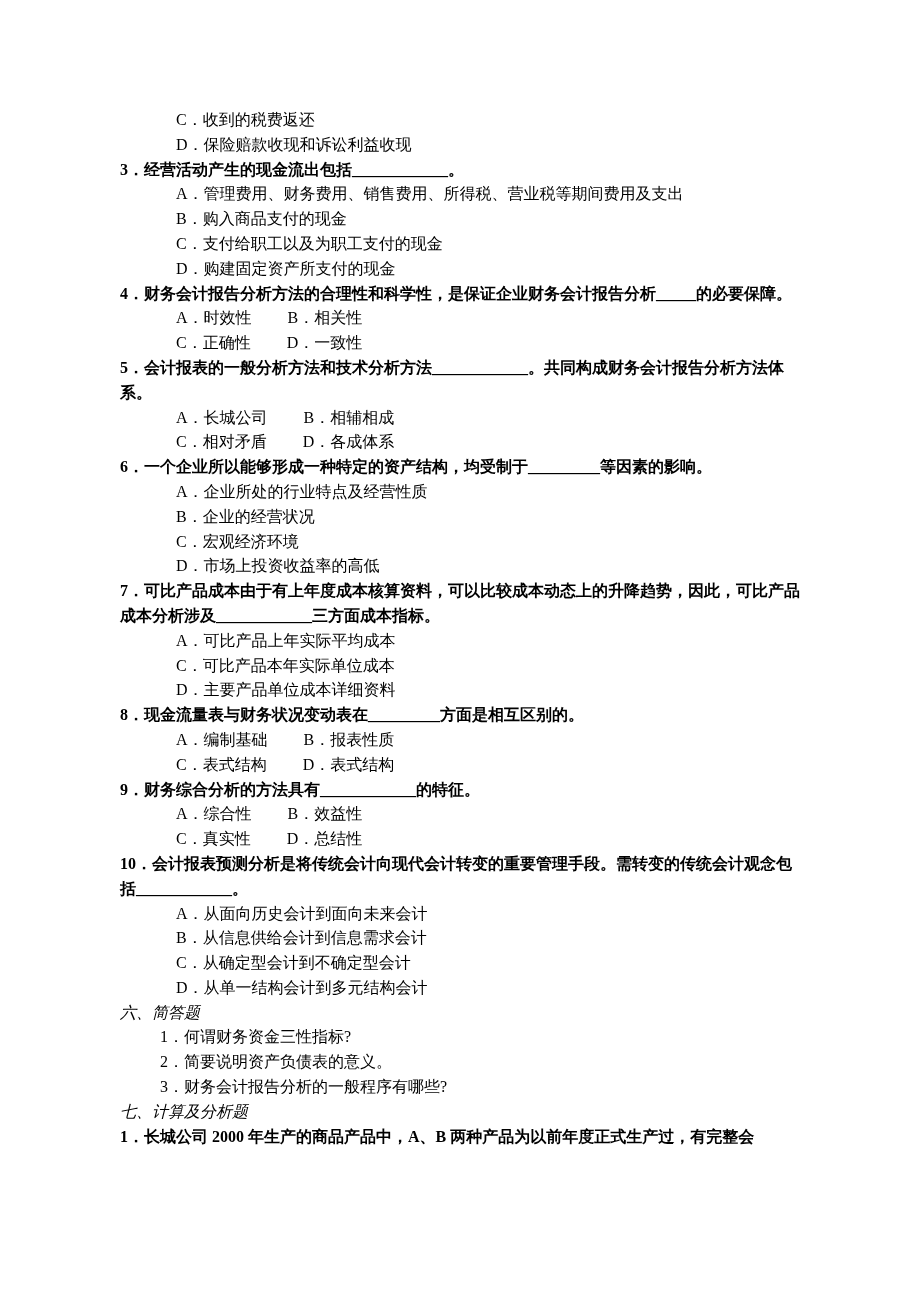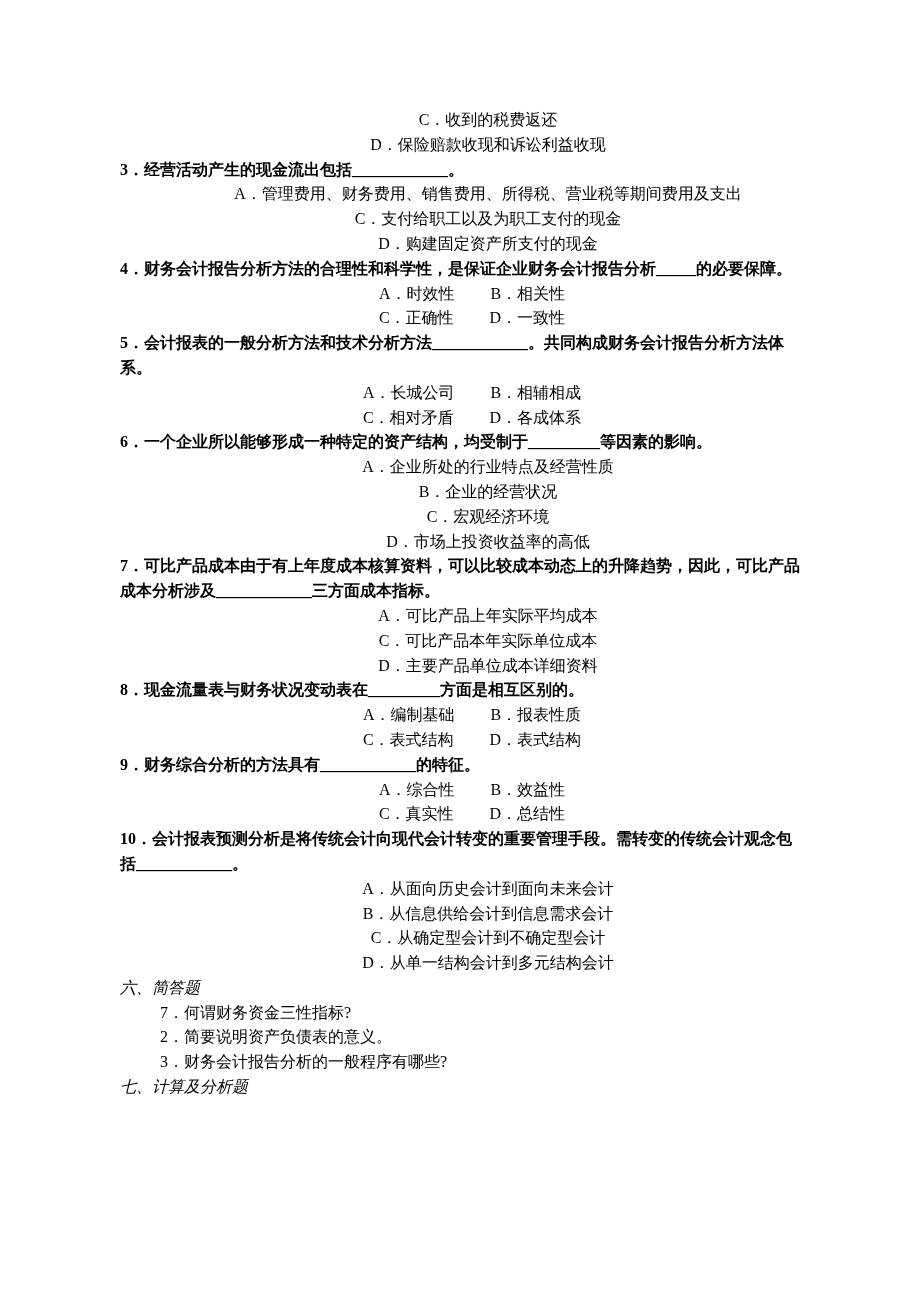--- a/index.html
+++ b/index.html
@@ -12,21 +12,20 @@
     line-height: 1.55;
   }
   .page {
     width: 920px;
     min-height: 1302px;
     box-sizing: border-box;
     padding: 108px 120px 60px 120px;
   }
   .opt-indent {
     padding-left: 3.5em;
-    text-align: center;
   }
   .qnum {
     padding-left: 0;
     font-weight: bold;
   }
   .inline-opt span {
     margin-right: 2em;
     white-space: nowrap;
   }
   .section {
@@ -40,20 +39,21 @@
 </head>
 <body>
 
 <div class="page">
 
   <div class="opt-indent">C．收到的税费返还</div>
   <div class="opt-indent">D．保险赔款收现和诉讼利益收现</div>
 
   <div class="qnum">3．经营活动产生的现金流出包括____________。</div>
   <div class="opt-indent">A．管理费用、财务费用、销售费用、所得税、营业税等期间费用及支出</div>
+  <div class="opt-indent">B．购入商品支付的现金</div>
   <div class="opt-indent">C．支付给职工以及为职工支付的现金</div>
   <div class="opt-indent">D．购建固定资产所支付的现金</div>
 
   <div class="qnum">4．财务会计报告分析方法的合理性和科学性，是保证企业财务会计报告分析_____的必要保障。</div>
   <div class="opt-indent inline-opt">
     <span>A．时效性</span>
     <span>B．相关性</span>
   </div>
   <div class="opt-indent inline-opt">
     <span>C．正确性</span>
@@ -101,19 +101,20 @@
     <span>D．总结性</span>
   </div>
 
   <div class="qnum">10．会计报表预测分析是将传统会计向现代会计转变的重要管理手段。需转变的传统会计观念包括____________。</div>
   <div class="opt-indent">A．从面向历史会计到面向未来会计</div>
   <div class="opt-indent">B．从信息供给会计到信息需求会计</div>
   <div class="opt-indent">C．从确定型会计到不确定型会计</div>
   <div class="opt-indent">D．从单一结构会计到多元结构会计</div>
 
   <div class="section">六、简答题</div>
-  <div class="sub-indent">7．何谓财务资金三性指标?</div>
+  <div class="sub-indent">1．何谓财务资金三性指标?</div>
   <div class="sub-indent">2．简要说明资产负债表的意义。</div>
   <div class="sub-indent">3．财务会计报告分析的一般程序有哪些?</div>
 
   <div class="section">七、计算及分析题</div>
+  <div class="qnum">1．长城公司 2000 年生产的商品产品中，A、B 两种产品为以前年度正式生产过，有完整会</div>
 
 </div>
 
 </body></html>

